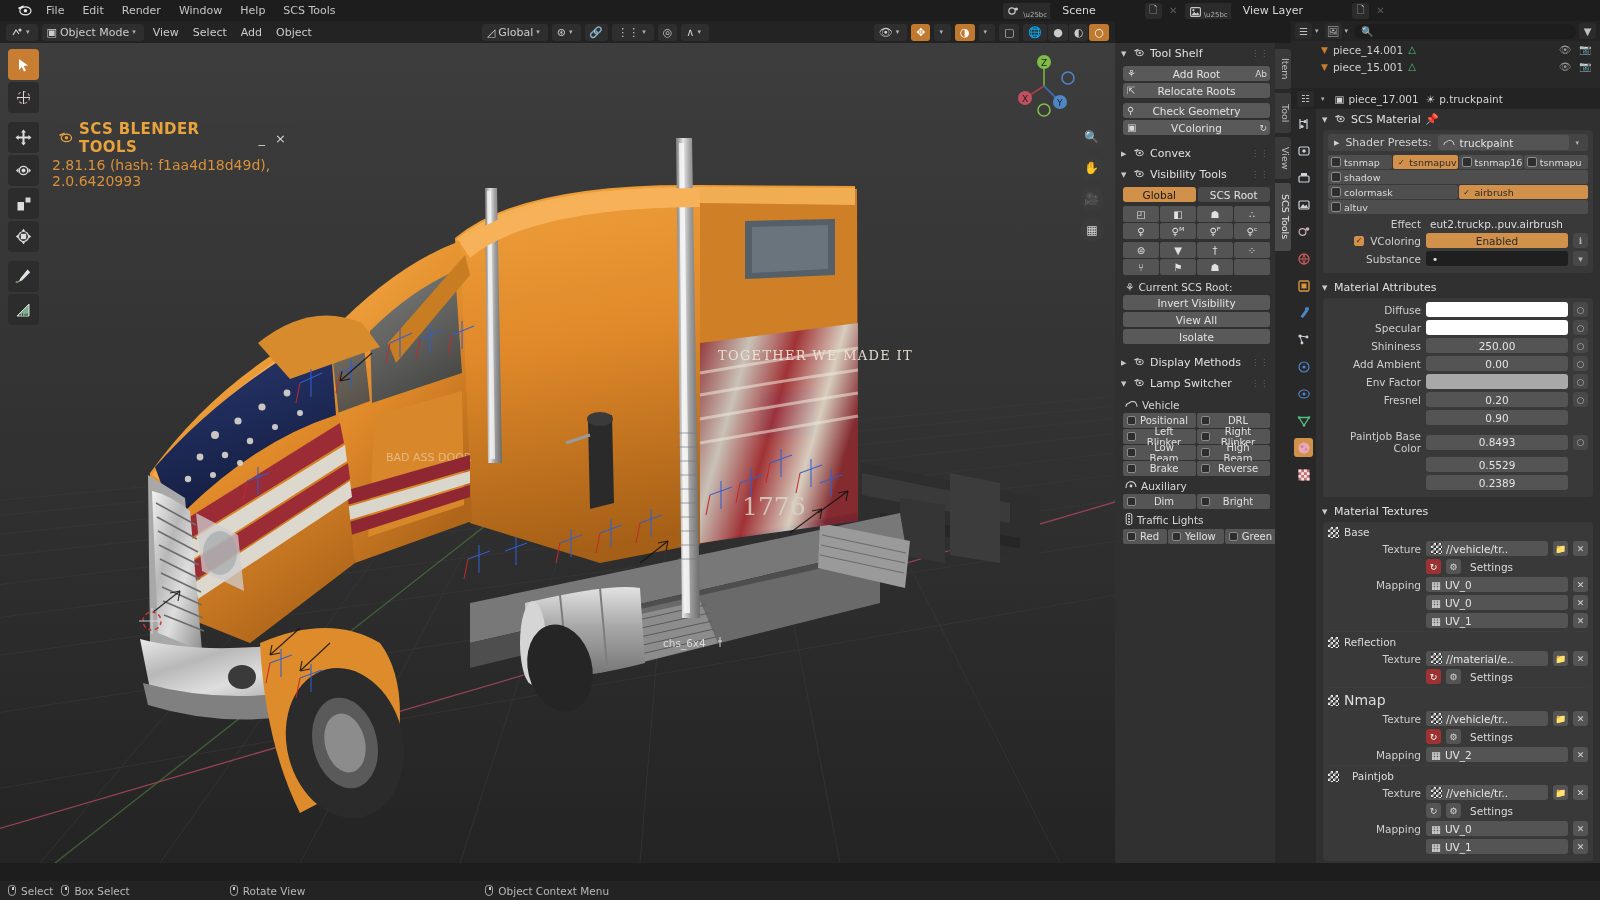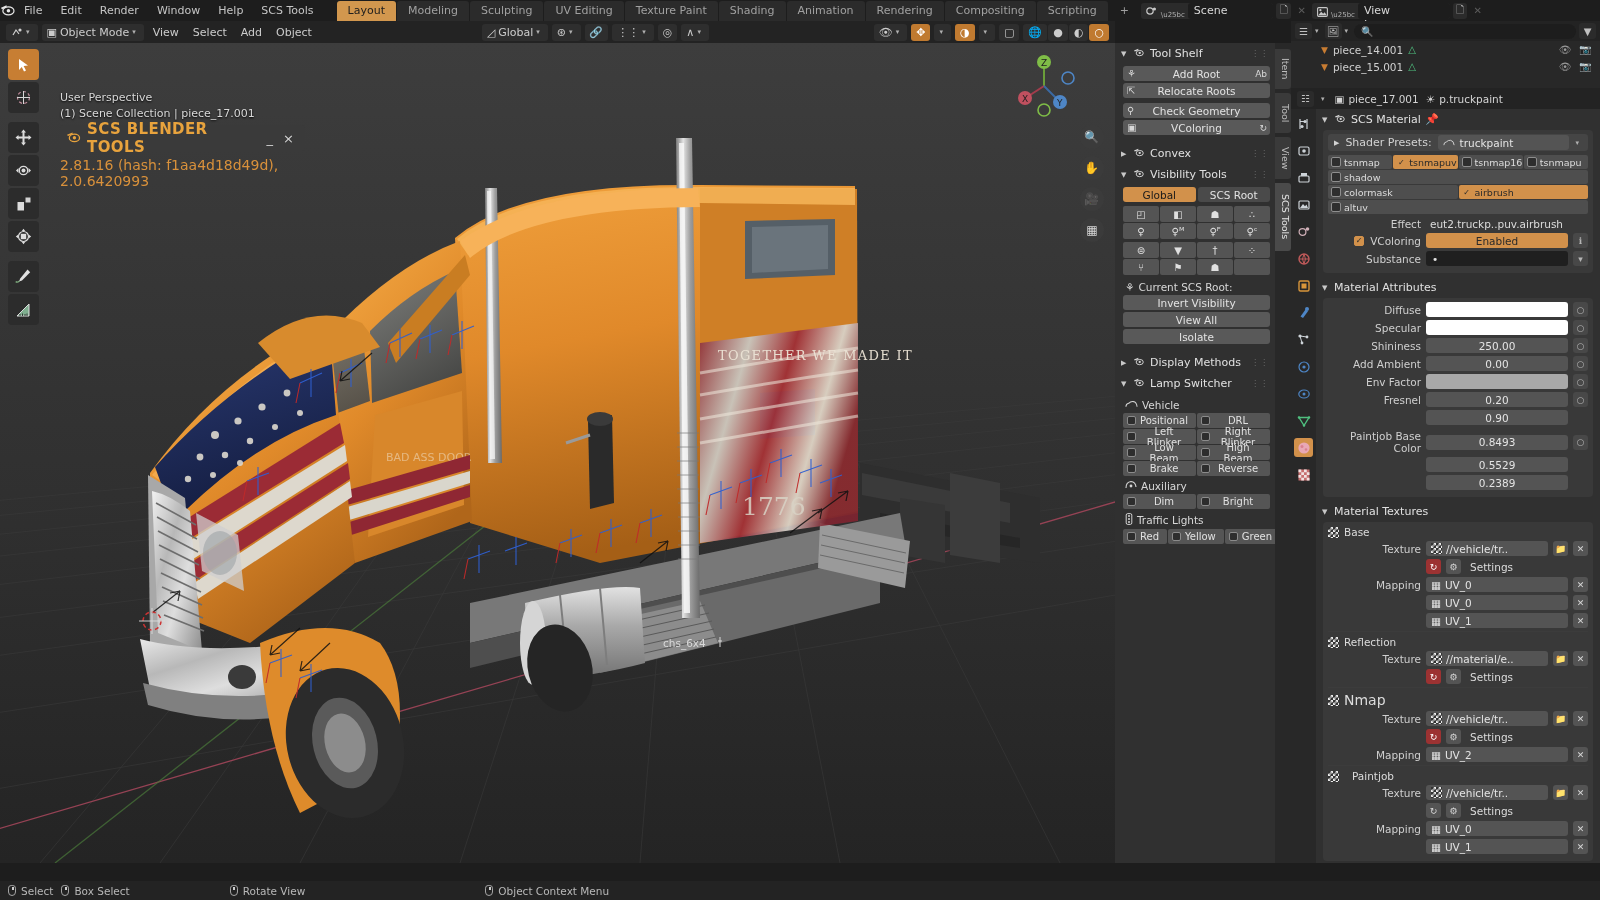--- a/index.html
+++ b/index.html
@@ -1,33 +1,33 @@
 <!DOCTYPE html>
 <html><head>
 <meta charset="utf-8">
 <style>
   * { box-sizing: border-box; margin:0; padding:0; }
   html,body { width:1600px; height:900px; overflow:hidden; background:#1d1d1d;
     font-family:"DejaVu Sans", sans-serif; font-size:11px; color:#d2d2d2; }
   .app { position:relative; width:1600px; height:900px; }
 
   
-  .topbar { position:absolute; left:0; top:0; width:1384px; height:21px;
+  .topbar { position:absolute; left:11px; top:0; width:1384px; height:21px;
     background:#1d1d1d; display:flex; align-items:center; }
   .blender-logo { width:26px; text-align:center; color:#d0d0d0; font-size:13px; }
   .menu-item { padding:1px 9px; color:#c5c5c5; font-size:11px; white-space:nowrap; }
   .tabs { display:flex; align-items:center; margin-left:14px; }
   .tab { padding:3px 11px 4px; color:#a0a0a0; font-size:11px; border-radius:3px 3px 0 0;
     background:#2b2b2b; margin-right:1px; white-space:nowrap; }
   .tab.active { background:#d2974e; color:#1d1d1d; }
   .tab.plain { background:transparent; }
   .topright { margin-left:auto; display:flex; align-items:center; gap:3px; padding-right:6px; }
   .pill { display:flex; align-items:flex-end; background:#2b2b2b; border-radius:3px; height:16px; }
   .pill .ic { padding:0 3px 0 5px; font-size:10px; color:#c0c0c0; }
-  .pill .nm { background:#1d1d1d; color:#d8d8d8; padding:1px 46px 1px 6px; border-radius:3px; height:16px;
+  .pill .nm { background:#1d1d1d; color:#d8d8d8; padding:1px 46px 1px 12px; border-radius:3px; height:16px;
      line-height:14px; font-size:11px; }
   .sqbtn { width:17px; height:16px; background:#2b2b2b; border-radius:3px; color:#c0c0c0;
     font-size:10px; display:flex; align-items:center; justify-content:center; }
   .sqbtn.dim { color:#5c5c5c; background:transparent; }
   .caret { font-size:7px; color:#b0b0b0; padding-right:3px; }
 
   
   .vpheader { position:absolute; left:0; top:21px; width:1115px; height:22px;
     background:#232323; display:flex; align-items:center; padding:0 6px; gap:4px; }
   .hbtn { display:flex; align-items:center; gap:3px; background:#2e2e2e; border-radius:3px;
@@ -46,21 +46,21 @@
     flex-direction:column; gap:2px; z-index:12; }
   .tool { width:31px; height:31px; background:#2c2c2c; border-radius:4px;
     display:flex; align-items:center; justify-content:center; color:#d9d9d9; font-size:14px; }
   .tool.sel { background:#c77e33; color:#fff; }
   .tool.gap { margin-top:7px; }
 
   
   .vptext { position:absolute; left:60px; top:48px; z-index:12; font-size:11px; color:#d8d8d8;
     text-shadow:0 1px 2px #000; }
   .vptext div { margin-bottom:3px; }
-  .scsbox { position:absolute; left:60px; top:82px; width:245px; z-index:13; }
+  .scsbox { position:absolute; left:52px; top:82px; width:245px; z-index:13; }
   .scsbar { background:#3a3a3a; border-radius:3px; height:26px; display:flex; align-items:center;
     padding:0 6px; }
   .scstitle { color:#e8a33d; font-weight:bold; font-size:15px; letter-spacing:.4px; flex:1;
     font-family:"DejaVu Sans", sans-serif; }
   .scsicon { color:#e8a33d; font-size:13px; margin-right:6px; }
   .scsmin, .scsx { color:#d5d5d5; font-size:13px; padding:0 5px; }
   .scsver { color:#d9913b; font-size:14px; margin-top:6px; }
 
   
   .gizmo { position:absolute; right:38px; top:10px; width:66px; height:66px; z-index:12; }
@@ -185,33 +185,20 @@
           <path d="M1 5 L7 2.5 L7 4.6 L2 6.6 Z" fill="#e8e8e8"></path>
         </svg>
     </div>
     <div class="menu-item">File</div>
     <div class="menu-item">Edit</div>
     <div class="menu-item">Render</div>
     <div class="menu-item">Window</div>
     <div class="menu-item">Help</div>
     <div class="menu-item">SCS Tools</div>
 
-    <div class="tabs">
-      <div class="tab active">Layout</div>
-      <div class="tab">Modeling</div>
-      <div class="tab">Sculpting</div>
-      <div class="tab">UV Editing</div>
-      <div class="tab">Texture Paint</div>
-      <div class="tab">Shading</div>
-      <div class="tab">Animation</div>
-      <div class="tab">Rendering</div>
-      <div class="tab">Compositing</div>
-      <div class="tab">Scripting</div>
-      <div class="tab plain">+</div>
-    </div>
 
     <div class="topright">
       <div class="pill">
         <span class="ic">
           <svg width="12" height="11" viewBox="0 0 12 11">
               <circle cx="4" cy="5" r="3.2" fill="none" stroke="#c8c8c8" stroke-width="1.2"></circle>
               <circle cx="8.4" cy="3" r="1.6" fill="#c8c8c8"></circle>
             </svg>
         </span>
         <span class="caret">\u25bc</span>
@@ -641,24 +628,20 @@
       </div>
       <div class="tool">
         <svg width="17" height="17" viewBox="0 0 17 17">
             <path d="M2 15 L14 15 L14 3 Z" fill="#7fae8f"></path>
             <path d="M2 15 L14 15 L14 3 Z" fill="none" stroke="#dcdcdc" stroke-width="1"></path>
             <path d="M5 15 L5 13 M7.5 15 L7.5 12.5 M10 15 L10 13 M12 15 L12 12.5" stroke="#2c2c2c" stroke-width="0.9"></path>
           </svg>
       </div>
     </div>
 
-    <div class="vptext">
-      <div>User Perspective</div>
-      <div>(1) Scene Collection | piece_17.001</div>
-    </div>
 
     <div class="scsbox">
       <div class="scsbar">
         <span class="scsicon">
           <svg width="15" height="13" viewBox="0 0 16 14">
               <ellipse cx="9" cy="8.5" rx="5.5" ry="4" fill="none" stroke="#e8a33d" stroke-width="1.4"></ellipse>
               <circle cx="9" cy="8.3" r="1.8" fill="#e8a33d"></circle>
               <path d="M1 5 L7 2.6 L7 4.6 L2 6.4 Z" fill="#e8a33d"></path>
             </svg>
         </span>

